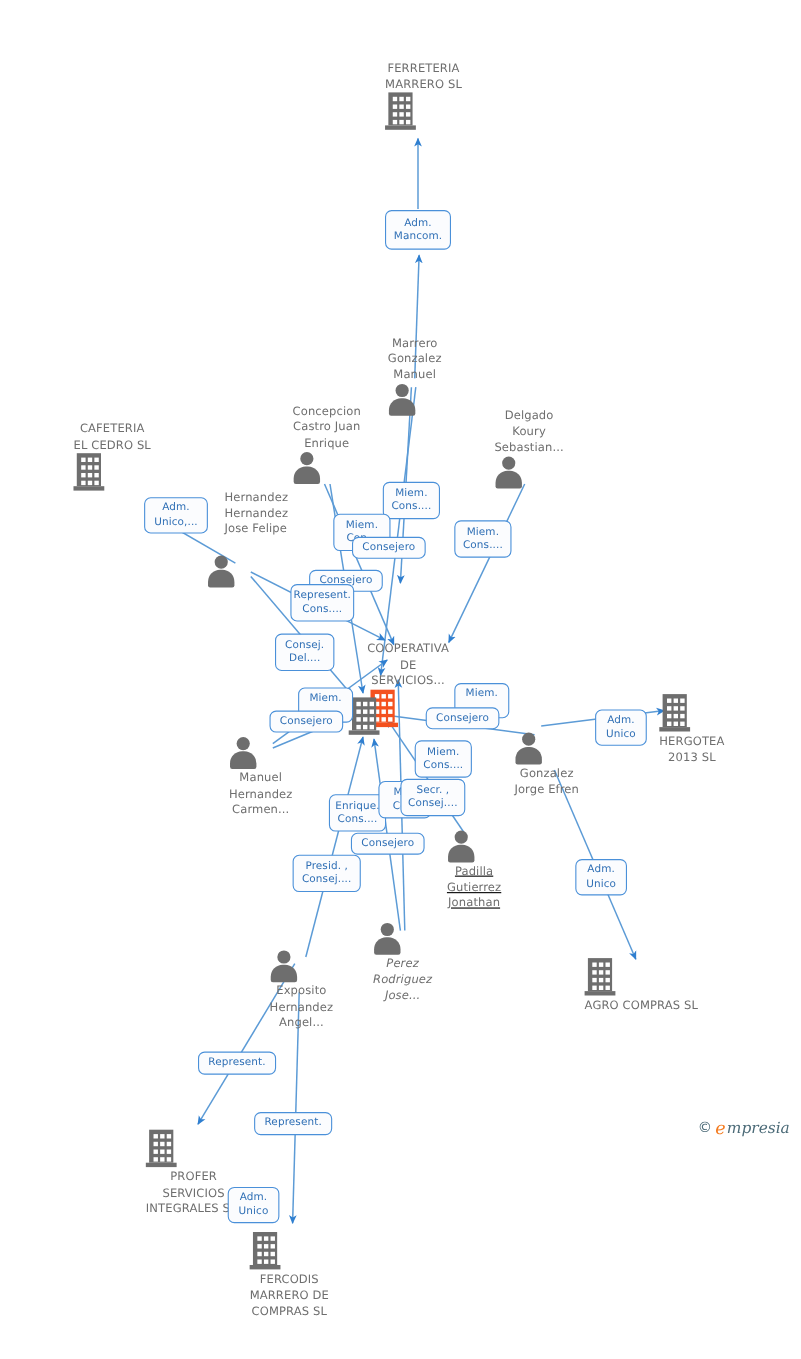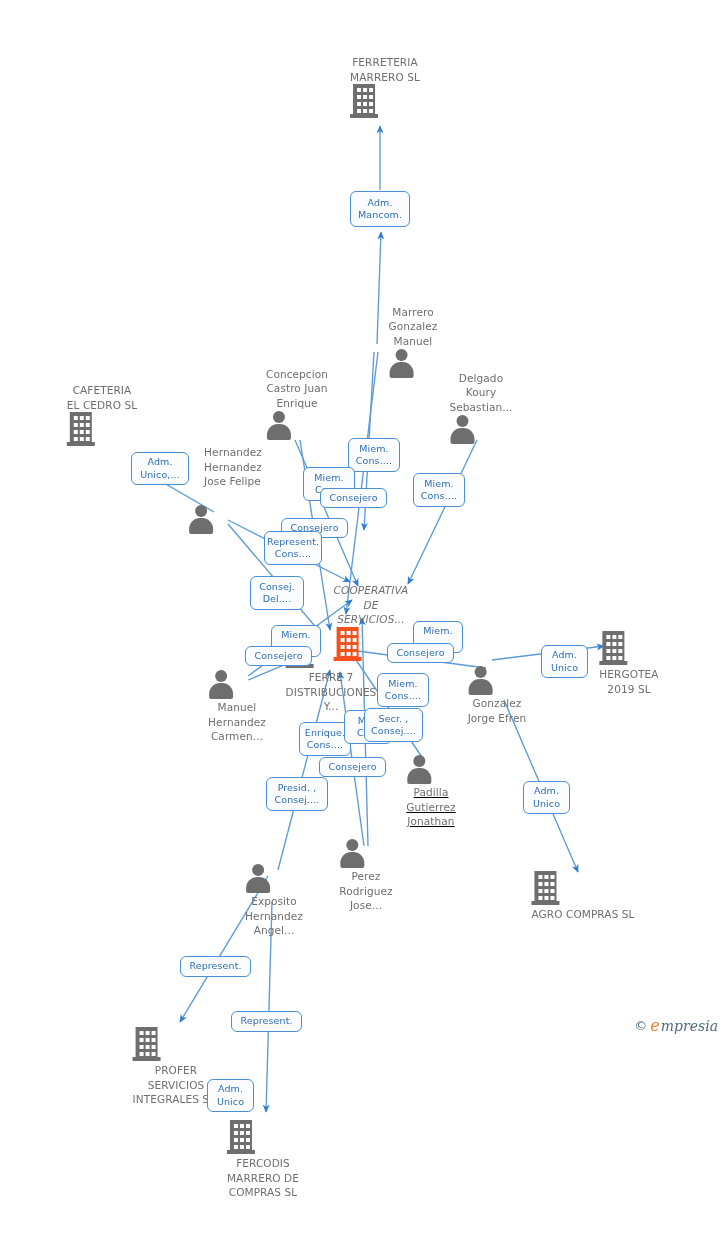--- a/index.html
+++ b/index.html
@@ -92,21 +92,21 @@
           <i style="left: 13px; top: 11px;"></i>
           <i style="left: 19px; top: 11px;"></i>
           <i style="left: 7px; top: 18px;"></i>
           <i style="left: 13px; top: 18px;"></i>
           <i style="left: 19px; top: 18px;"></i>
           <i style="left: 7px; top: 25px;"></i>
           <i style="left: 13px; top: 25px;"></i>
           <i style="left: 19px; top: 25px;"></i>
         </div>
       </div>
-      <div class="node person" style="left: 377px; top: 304.5px; margin-left: 36px;">
+      <div class="node person" style="left: 377px; top: 304.5px;">
         <span class="cap">Marrero
 Gonzalez
 Manuel</span>
         <div class="per">
           <div class="head"></div>
           <div class="torso"></div>
         </div>
       </div>
       <div class="node company" style="left: 102px; top: 381px;">
         <span class="cap">CAFETERIA
@@ -148,21 +148,21 @@
       </div>
       <div class="node person" style="transform: translate(-50%, 0px); display: flex; align-items: flex-start; left: 225px; top: 505px;">
         <div class="per">
           <div class="head"></div>
           <div class="torso"></div>
         </div>
         <span class="cap" style="text-align: left; margin-left: -10px; margin-top: -60px; white-space: pre-line;">Hernandez
 Hernandez
 Jose Felipe</span>
       </div>
-      <div class="node company" style="left: 371px; top: 581px; font-style: italic;">
+      <div class="node company" style="left: 371px; top: 581px;">
         <span class="cap">COOPERATIVA
 DE
 SERVICIOS...</span>
         <div class="bld hl">
           <div class="body"></div>
           <div class="base"></div>
           <i style="left: 7px; top: 4px;"></i>
           <i style="left: 13px; top: 4px;"></i>
           <i style="left: 19px; top: 4px;"></i>
           <i style="left: 7px; top: 11px;"></i>
@@ -186,43 +186,40 @@
           <i style="left: 7px; top: 11px;"></i>
           <i style="left: 13px; top: 11px;"></i>
           <i style="left: 19px; top: 11px;"></i>
           <i style="left: 7px; top: 18px;"></i>
           <i style="left: 13px; top: 18px;"></i>
           <i style="left: 19px; top: 18px;"></i>
           <i style="left: 7px; top: 25px;"></i>
           <i style="left: 13px; top: 25px;"></i>
           <i style="left: 19px; top: 25px;"></i>
         </div>
-        <span class="cap">FERRE 7
-DISTRIBUCIONES
-Y...</span>
       </div>
       <div class="node company" style="left: 629px; top: 631px;">
         <div class="bld">
           <div class="body"></div>
           <div class="base"></div>
           <i style="left: 7px; top: 4px;"></i>
           <i style="left: 13px; top: 4px;"></i>
           <i style="left: 19px; top: 4px;"></i>
           <i style="left: 7px; top: 11px;"></i>
           <i style="left: 13px; top: 11px;"></i>
           <i style="left: 19px; top: 11px;"></i>
           <i style="left: 7px; top: 18px;"></i>
           <i style="left: 13px; top: 18px;"></i>
           <i style="left: 19px; top: 18px;"></i>
           <i style="left: 7px; top: 25px;"></i>
           <i style="left: 13px; top: 25px;"></i>
           <i style="left: 19px; top: 25px;"></i>
         </div>
         <span class="cap">HERGOTEA
-2019  SL</span>
+2013  SL</span>
       </div>
       <div class="node person" style="left: 237px; top: 670px;">
         <div class="per">
           <div class="head"></div>
           <div class="torso"></div>
         </div>
         <span class="cap">Manuel
 Hernandez
 Carmen...</span>
       </div>
@@ -264,21 +261,21 @@
       </div>
       <div class="node person" style="left: 274px; top: 864px;">
         <div class="per">
           <div class="head"></div>
           <div class="torso"></div>
         </div>
         <span class="cap">Exposito
 Hernandez
 Angel...</span>
       </div>
-      <div class="node person" style="left: 366px; top: 839px;">
+      <div class="node person" style="left: 366px; top: 839px; font-style: italic;">
         <div class="per">
           <div class="head"></div>
           <div class="torso"></div>
         </div>
         <span class="cap">Perez
 Rodriguez
 Jose...</span>
       </div>
       <div class="node company" style="left: 176px; top: 1027px;">
         <div class="bld">

